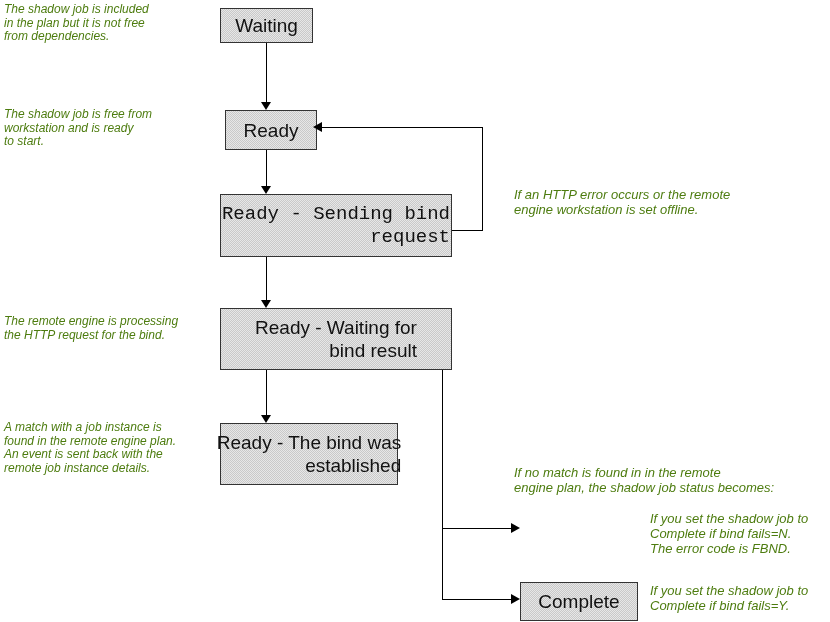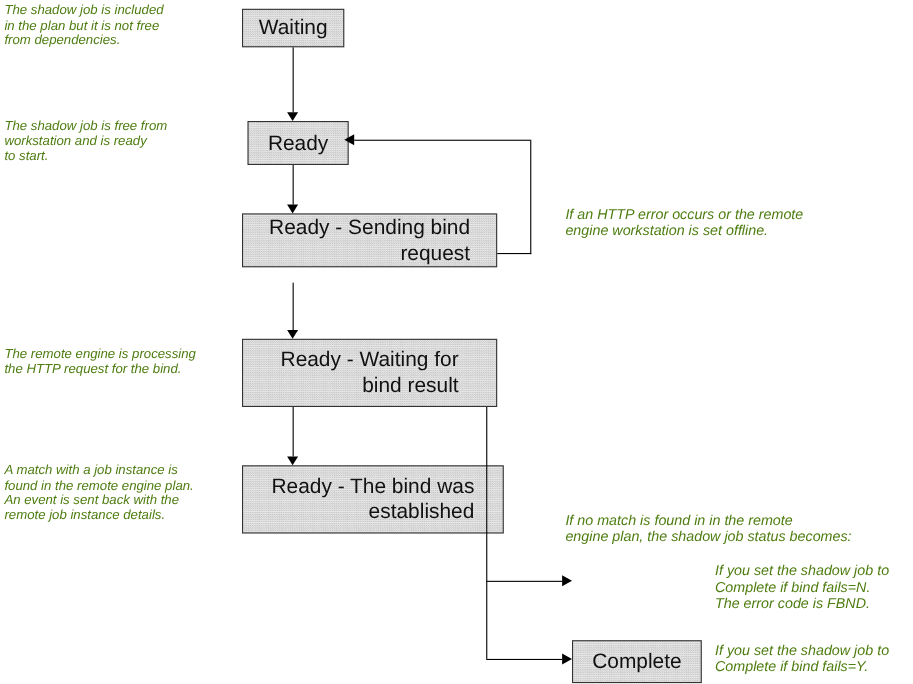--- a/index.html
+++ b/index.html
@@ -73,29 +73,29 @@
 <body>
 
 <div id="canvas">
 
   <div class="state" style="left:220px; top:8px;   width:93px;  height:35px;">
     <span class="state-label">Waiting</span>
   </div>
   <div class="state" style="left:225px; top:110px; width:92px;  height:40px;">
     <span class="state-label">Ready</span>
   </div>
-  <div class="state" style="left:220px; top:194px; width:232px; height:49px;">
+  <div class="state" style="left:220px; top:194px; width:232px; height:63px;font-family:Liberation Mono, monospace;">
     <span class="state-label">Ready - Sending bind
 request</span>
   </div>
   <div class="state" style="left:220px; top:308px; width:232px; height:62px;">
     <span class="state-label">Ready - Waiting for
 bind result</span>
   </div>
-  <div class="state" style="left:220px; top:423px; width:238px; height:62px;">
+  <div class="state" style="left:220px; top:423px; width:178px; height:62px;">
     <span class="state-label">Ready - The bind was
 established</span>
   </div>
   <div class="state" style="left:520px; top:582px; width:118px; height:39px;">
     <span class="state-label">Complete</span>
   </div>
 
   <div class="line vline" style="left:266px; top:43px;  height:59px;"></div>
   <div class="head head-down" style="left:261px; top:102px;"></div>
 

